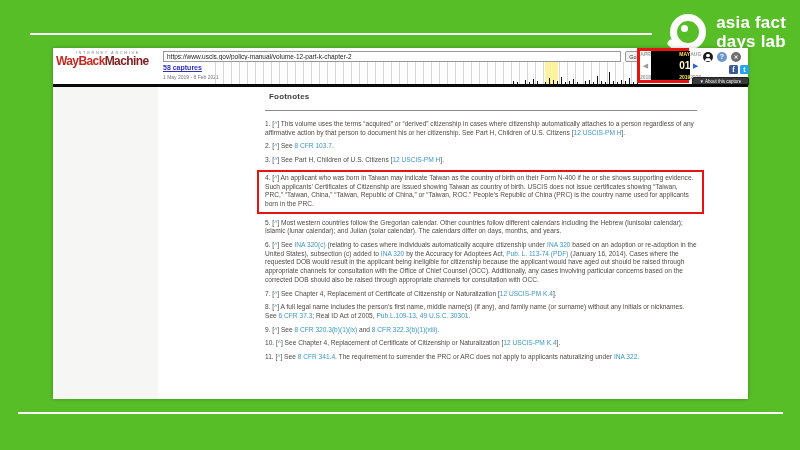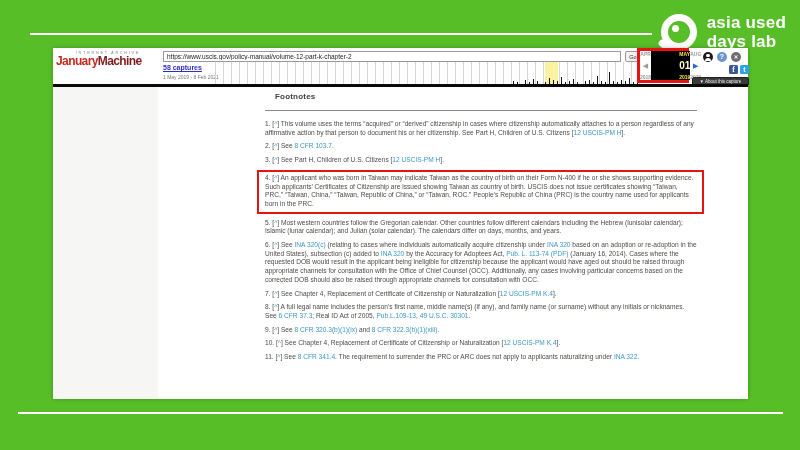--- a/index.html
+++ b/index.html
@@ -59,50 +59,50 @@
   .wb-social{position:absolute;left:676px;top:17px;display:flex;gap:2px;}
   .sq{width:9px;height:9px;border-radius:1.5px;color:#fff;text-align:center;}
   .s-fb{background:#3b5998;font-family:"Liberation Serif",serif;font-weight:bold;font-size:8px;line-height:9px;}
   .s-tw{background:#2aa3ef;font-weight:bold;font-size:7px;line-height:9px;}
   .wb-about{position:absolute;left:639px;top:29px;width:57px;height:9px;background:#3a3a3a;color:#eee;font-size:4.5px;border:1px solid #222;border-radius:2px;padding:0;text-align:center;line-height:7px;}
 
   
   .page{position:absolute;left:0;top:39px;width:695px;height:312px;background:#fff;overflow:hidden;}
   .page-left{position:absolute;left:0;top:0;width:105px;height:312px;background:#f6f6f4;}
   .content{position:absolute;left:212px;top:0;width:432px;}
-  .content h2{margin:5px 0 0 10px;font-size:8px;color:#3d3d3d;letter-spacing:.2px;}
+  .content h2{margin:5px 0 0 4px;font-size:8px;color:#3d3d3d;letter-spacing:.2px;}
   .content hr{border:none;border-top:1px solid #8a8a8a;margin:9px 0 9px 0;}
   .fn{font-size:6.6px;line-height:8.7px;color:#4f4b47;margin:0 0 5px 0;}
   .fn a{color:#3b97c4;text-decoration:none;}
   .fn.hl{border:2px solid #e8130f;padding:2px 5px 3px 6px;margin-left:-8px;margin-right:-7px;}
 </style>
 </head>
 <body>
 
 <div class="line top-line"></div>
 <div class="line bottom-line"></div>
 
 <div class="brand">
   <div class="brand-icon">
     <div class="brand-ring"></div>
       <div class="brand-dot"></div>
       <div class="brand-handle"></div>
   </div>
   <div class="brand-text">
-    <div>asia used</div>
+    <div>asia fact</div>
     <div>days lab</div>
   </div>
 </div>
 
 <div class="browser">
   <div class="wb-toolbar">
 
     <div class="wb-logo">
       <div class="wb-ia">INTERNET ARCHIVE</div>
-      <div class="wb-wordmark"><span class="wb-red">January</span><span class="wb-gray">Machine</span></div>
+      <div class="wb-wordmark"><span class="wb-red">WayBack</span><span class="wb-gray">Machine</span></div>
     </div>
 
     <input class="wb-url" value="https://www.uscis.gov/policy-manual/volume-12-part-k-chapter-2" style="">
     <button class="wb-go">Go</button>
 
     <a class="wb-captures">58 captures</a>
     <div class="wb-range">1 May 2019 - 8 Feb 2021</div>
 
     <div class="wb-spark">
       <div class="wb-yellow"></div>

